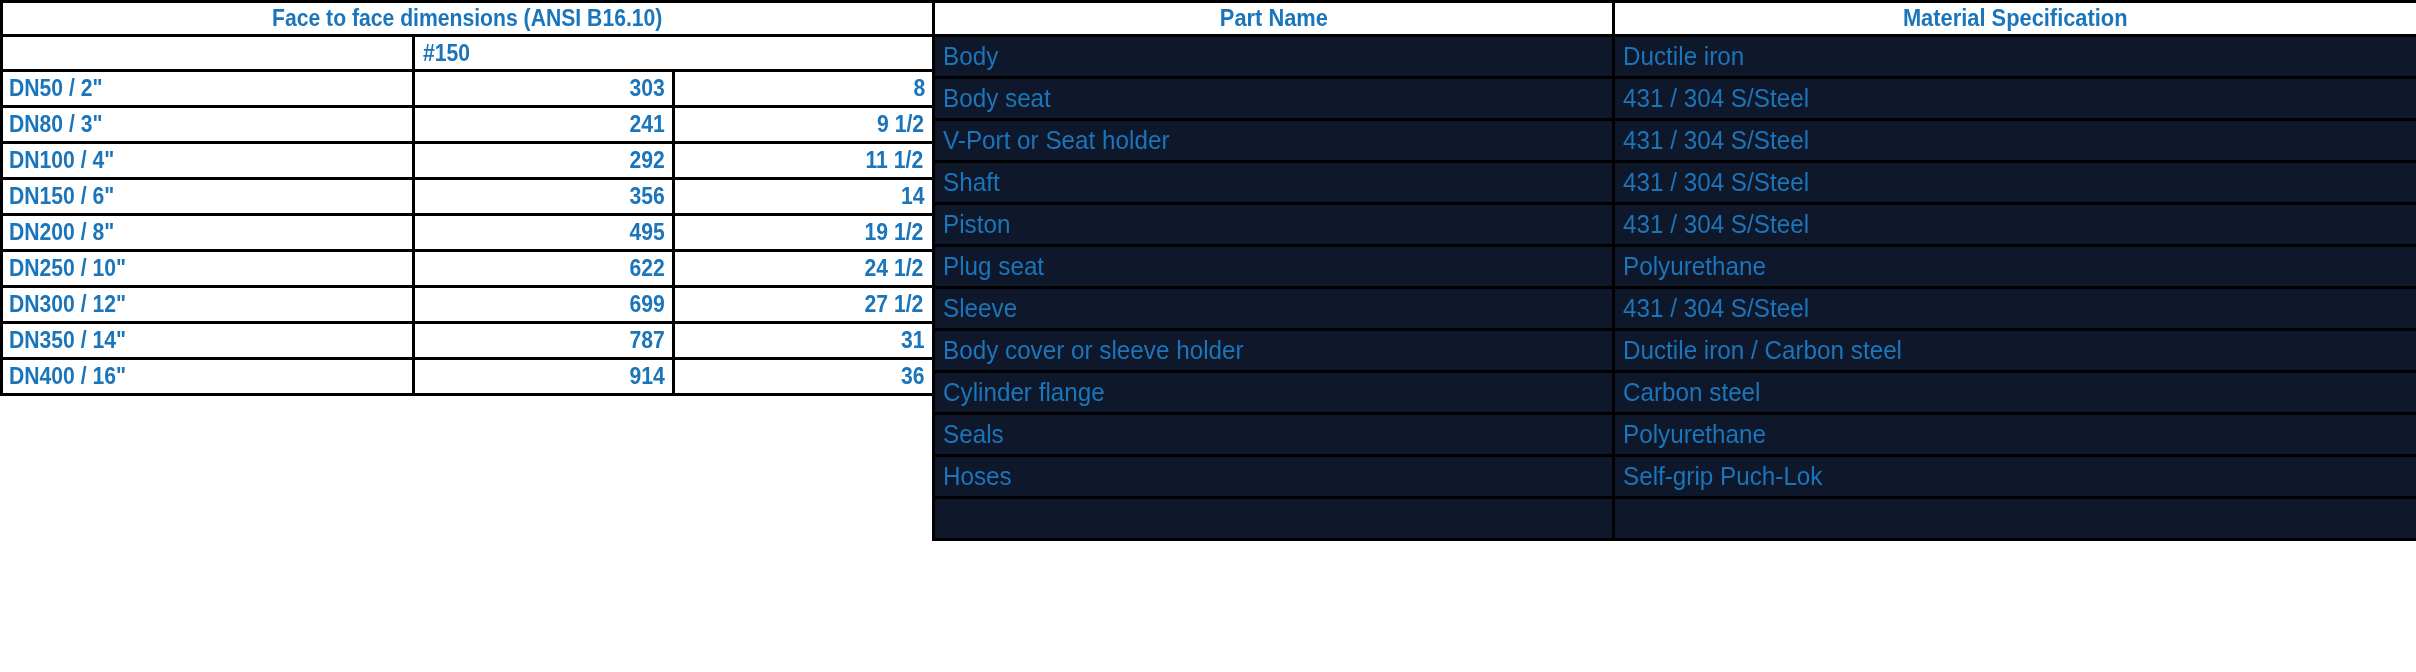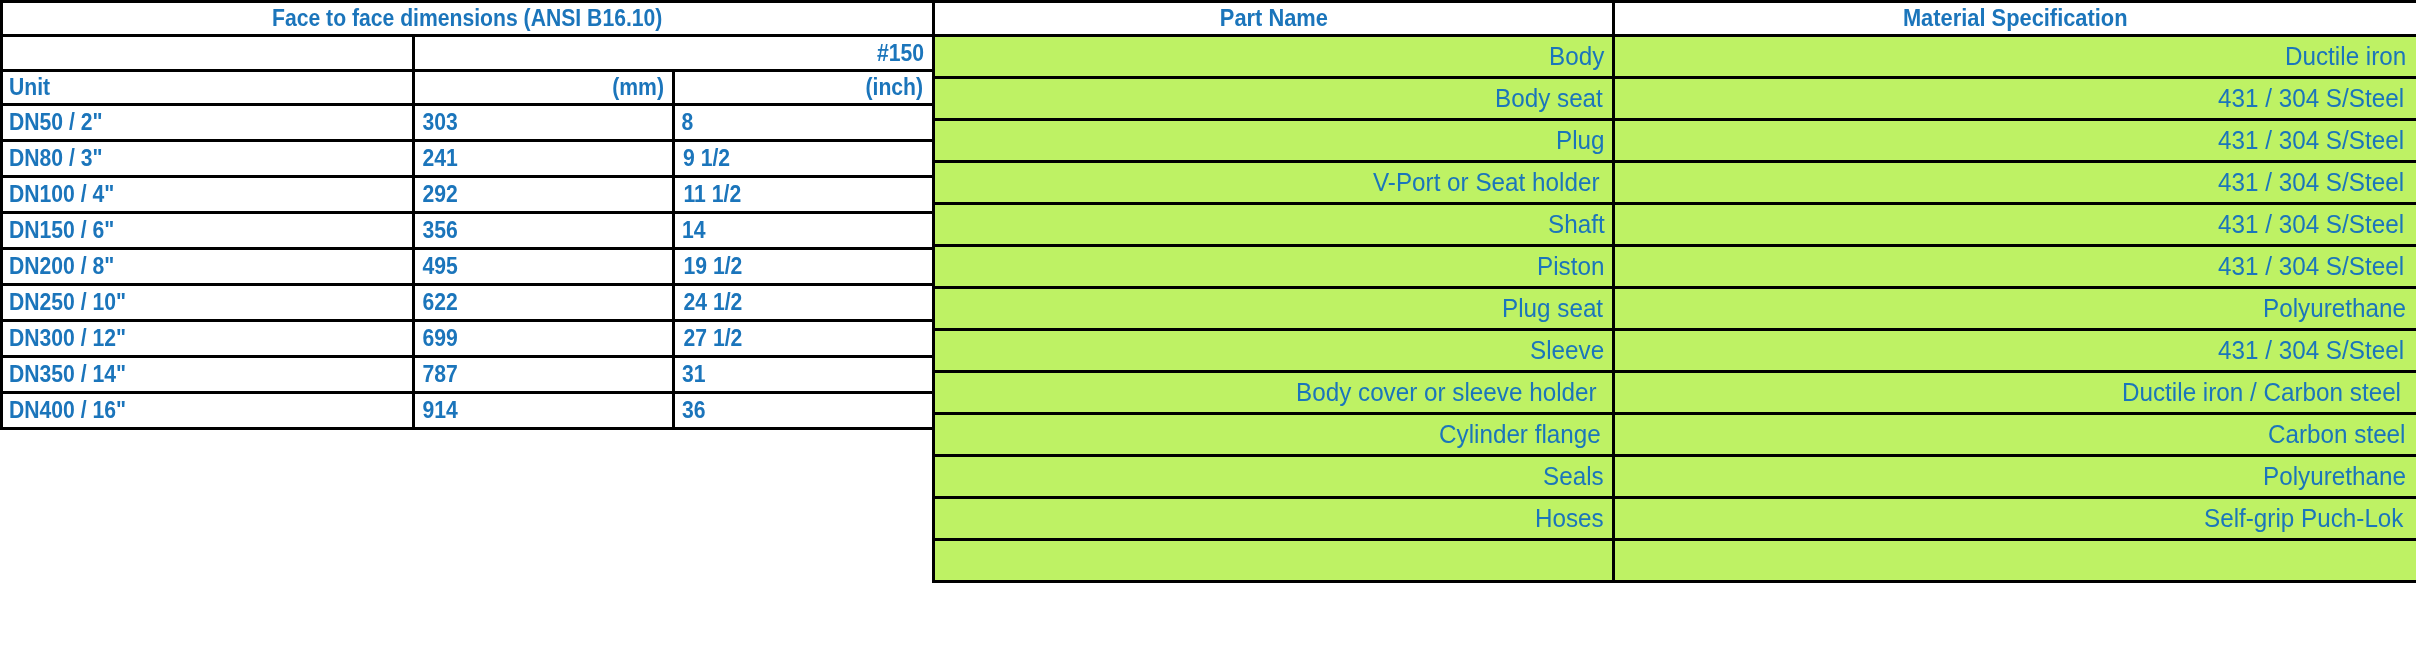--- a/index.html
+++ b/index.html
@@ -37,34 +37,34 @@
     line-height: 1;
     padding: 0 6px;
     white-space: nowrap;
     overflow: hidden;
     background: #ffffff;
     
     transform-origin: left center;
   }
   .hdr {
     background: #f2f2f2;
-    text-align: right;
+    text-align: left;
   }
   .hdr-title {
     background: #f2f2f2;
     text-align: center;
     font-size: 25px;
     margin-top: 20px;
   }
   .rowlabel {
     background: #f2f2f2;
     text-align: left;
   }
   .num {
-    text-align: left;
+    text-align: right;
     background: #ffffff;
   }
   .blank {
     background: #f2f2f2;
   }
 
   
   #left-table-wrap {
     position: absolute;
     left: 0px;
@@ -107,24 +107,24 @@
     width: 1484px;
   }
   #right-table .c-part { width: 680px; }
   #right-table .c-mat  { width: 804px; }
 
   #right-table td { height: 39px; }
   #right-table tr.head-row td { height: 31px; }
 
   #right-table td.part,
   #right-table td.mat {
-    text-align: right;
+    text-align: left;
     font-weight: normal;
     font-size: 25px;
-    background: #bef264;
+    background: #0f172a;
     padding-left: 8px;
   }
   #right-table td > span {
     display: inline-block;
     transform: scaleX(0.97);
     transform-origin: left center;
   }
   #right-table .hdr-title > span {
     transform-origin: center center;
     transform: scaleX(0.95);
@@ -143,25 +143,20 @@
         <col class="c-inch">
       </colgroup>
       <tbody>
         <tr class="title-row">
           <td class="hdr-title" colspan="3"><span>Face to face dimensions (ANSI B16.10)</span></td>
         </tr>
         <tr class="p150-row">
           <td class="blank"><span></span></td>
           <td class="hdr" colspan="2"><span>#150</span></td>
         </tr>
-        <tr class="unit-row">
-          <td class="rowlabel"><span>Unit</span></td>
-          <td class="hdr"><span>(mm)</span></td>
-          <td class="hdr"><span>(inch)</span></td>
-        </tr>
 
         <tr>
           <td class="rowlabel"><span>DN50 / 2"</span></td>
           <td class="num"><span>303</span></td>
           <td class="num"><span>8</span></td>
         </tr>
         <tr>
           <td class="rowlabel"><span>DN80 / 3"</span></td>
           <td class="num"><span>241</span></td>
           <td class="num"><span>9 1/2</span></td>
@@ -219,24 +214,20 @@
 
         <tr>
           <td class="part"><span>Body</span></td>
           <td class="mat"><span>Ductile iron</span></td>
         </tr>
         <tr>
           <td class="part"><span>Body seat</span></td>
           <td class="mat"><span>431 / 304 S/Steel</span></td>
         </tr>
         <tr>
-          <td class="part"><span>Plug</span></td>
-          <td class="mat"><span>431 / 304 S/Steel</span></td>
-        </tr>
-        <tr>
           <td class="part"><span>V-Port or Seat holder</span></td>
           <td class="mat"><span>431 / 304 S/Steel</span></td>
         </tr>
         <tr>
           <td class="part"><span>Shaft</span></td>
           <td class="mat"><span>431 / 304 S/Steel</span></td>
         </tr>
         <tr>
           <td class="part"><span>Piston</span></td>
           <td class="mat"><span>431 / 304 S/Steel</span></td>

